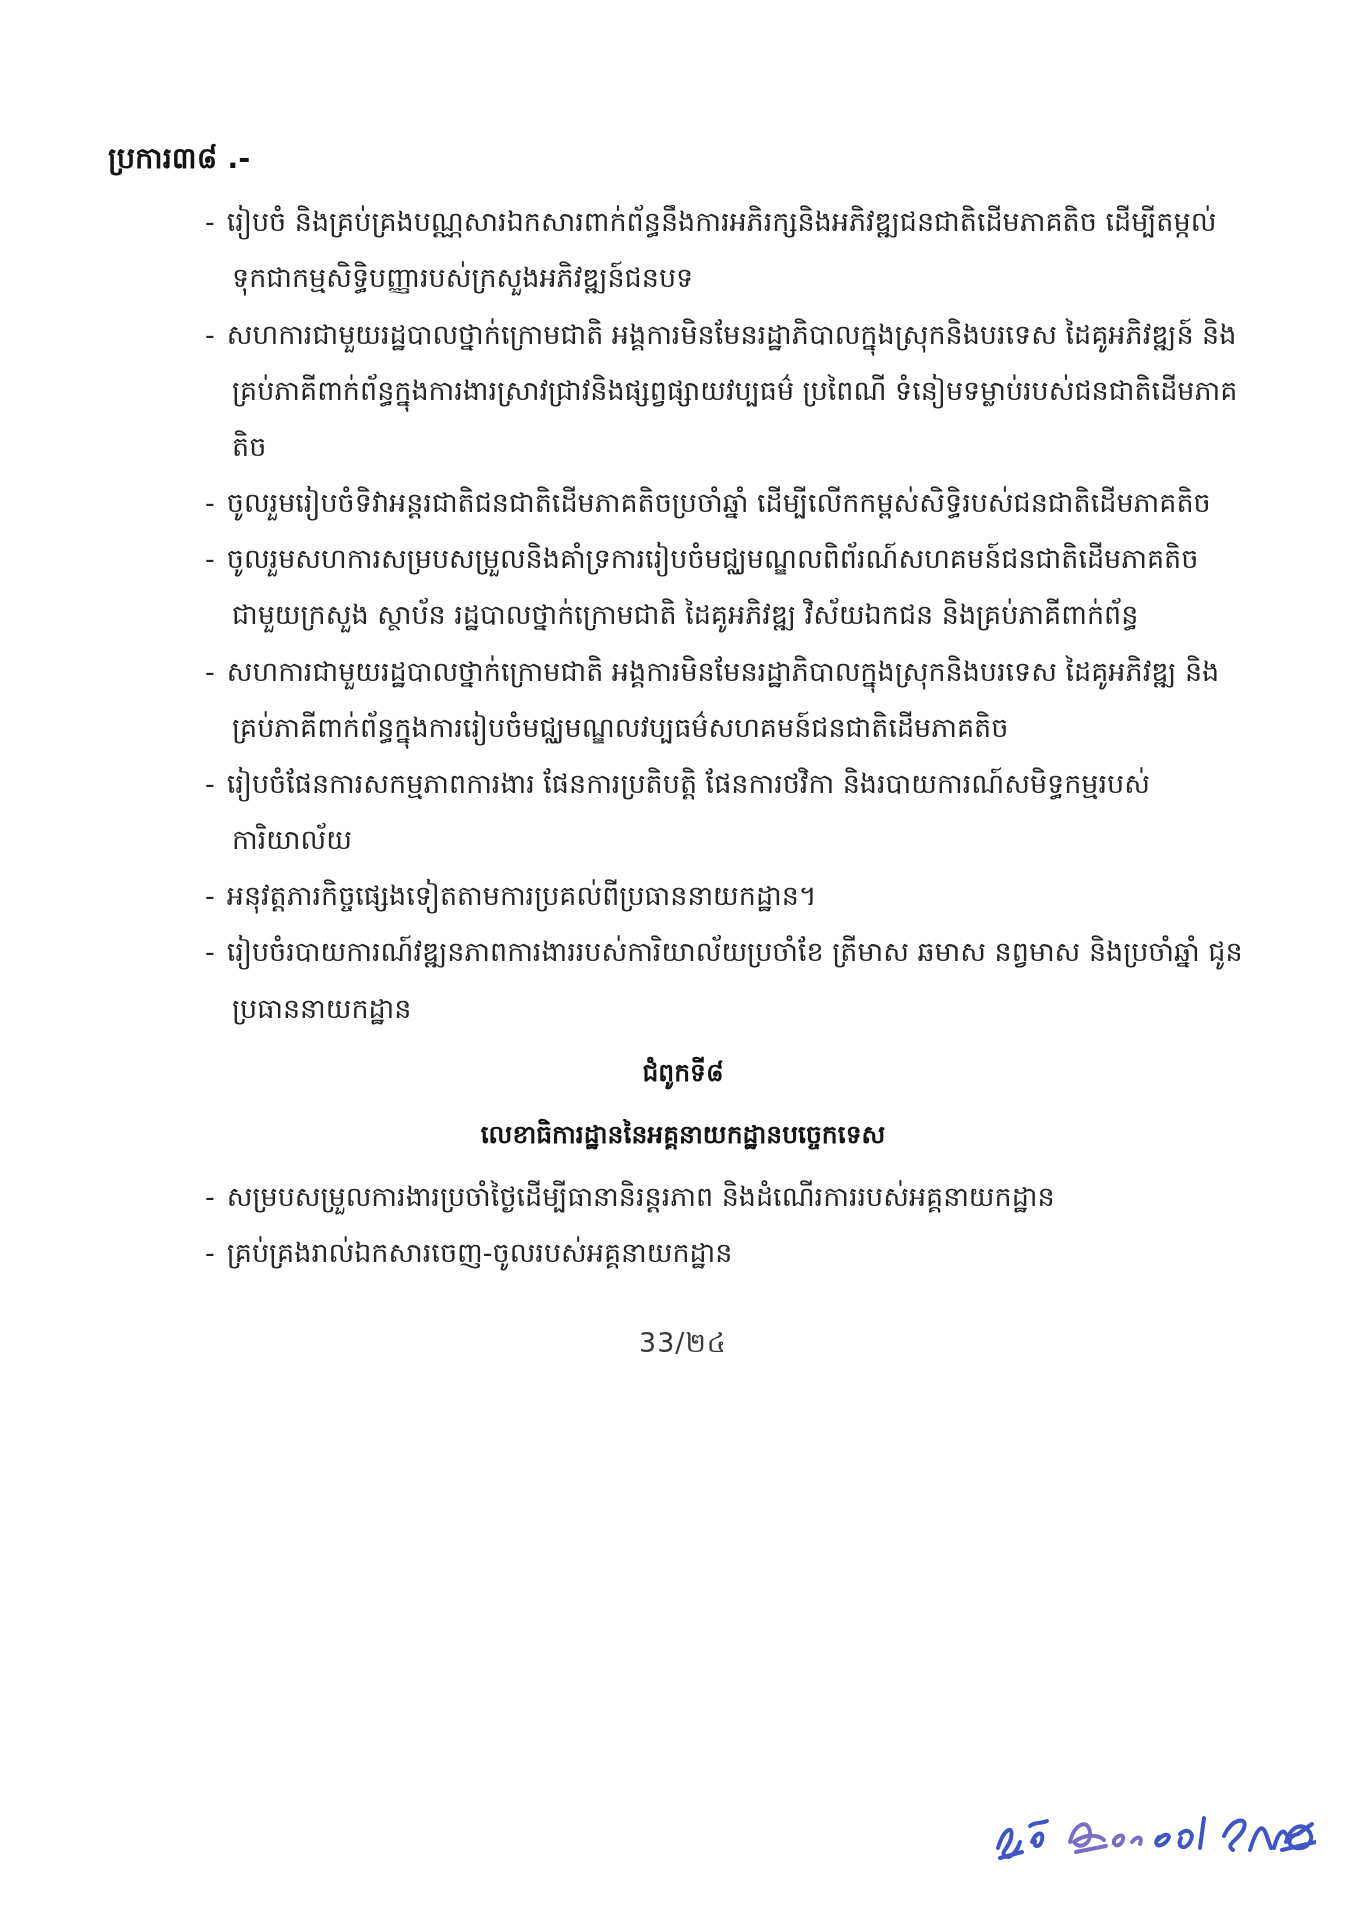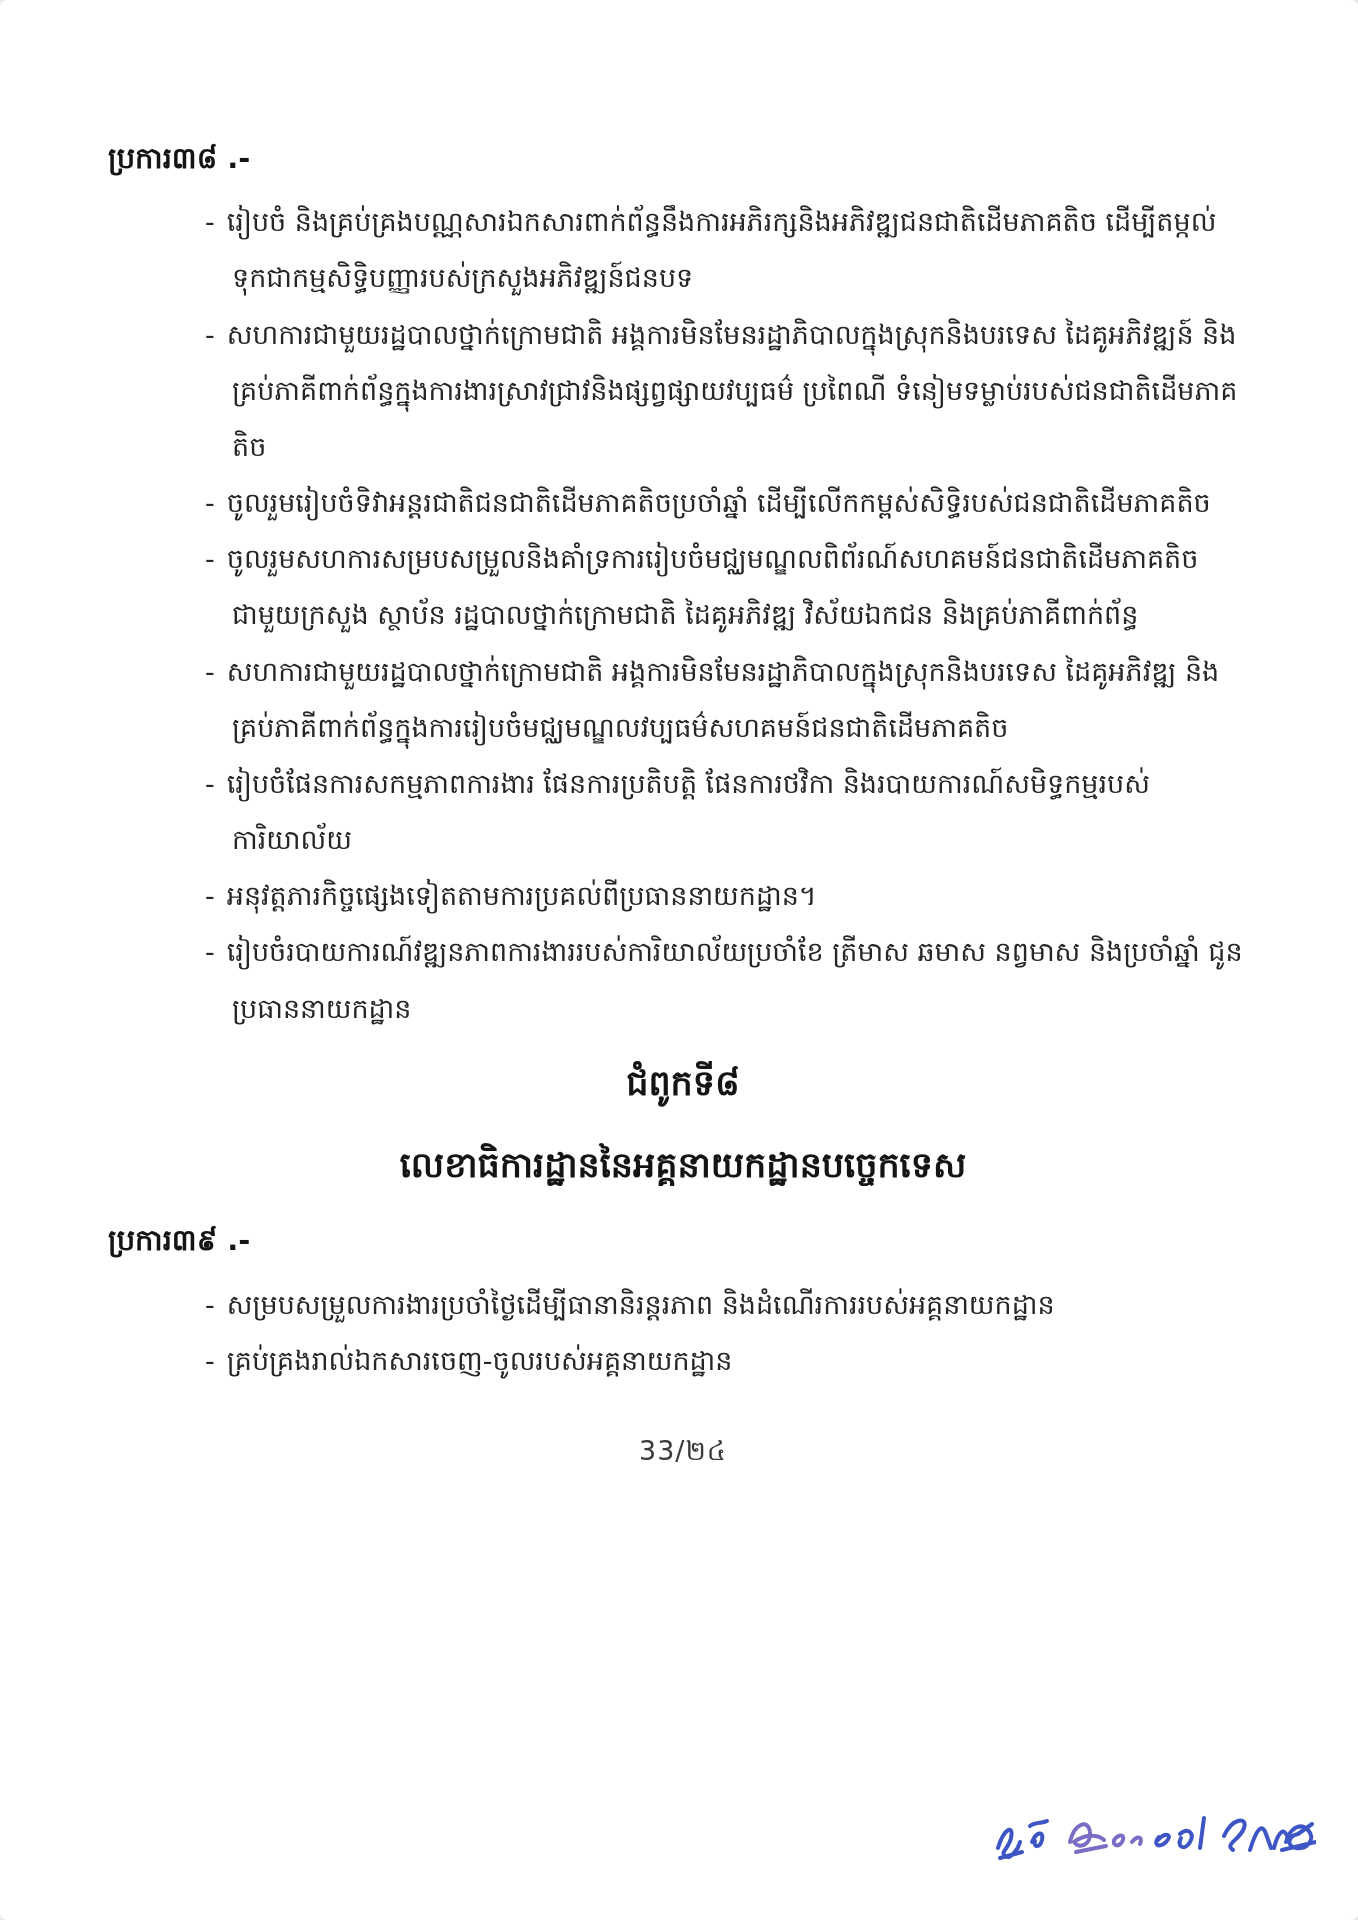--- a/index.html
+++ b/index.html
@@ -9,42 +9,41 @@
     height: 1920px;
     margin: 0 auto;
     background: #ffffff;
     box-sizing: border-box;
     padding: 128px 100px 30px 108px;
     color: #262626;
     font-family: "DejaVu Sans", "Liberation Sans", sans-serif;
     font-size: 27px;
     line-height: 2.08;
     overflow: hidden;
-    border-radius: 7px;
   }
   .article-heading {
     font-weight: bold;
     font-size: 29px;
     color: #141414;
     margin: 0 0 6px 0;
   }
   .intro {
     margin: 0;
     text-indent: 110px;
   }
   .bullets { margin: 0 0 0 97px; }
   .bullet {
     padding-left: 27px;
     text-indent: -27px;
   }
   .dash { display: inline; padding-right: 12px; }
   .chapter-title, .chapter-subtitle {
     text-align: center;
     font-weight: bold;
-    font-size: 35px;
+    font-size: 25px;
     color: #141414;
     margin: 10px 0 0 0;
   }
   .article39-block { margin-top: 8px; }
   .page-number {
     text-align: center;
     margin-top: 34px;
     color: #3a3a3a;
     letter-spacing: 1px;
   }
@@ -83,21 +82,20 @@
       <div class="bullet"><span class="dash">-</span><span>អនុវត្តភារកិច្ចផ្សេងទៀតតាមការប្រគល់ពីប្រធាននាយកដ្ឋាន។</span></div>
 
       <div class="bullet"><span class="dash">-</span><span>រៀបចំរបាយការណ៍វឌ្ឍនភាពការងាររបស់ការិយាល័យប្រចាំខែ ត្រីមាស ឆមាស នព្វមាស និងប្រចាំឆ្នាំ ជូនប្រធាននាយកដ្ឋាន</span></div>
     </div>
 
   <h2 class="chapter-title">ជំពូកទី៨</h2>
 
   <h2 class="chapter-subtitle">លេខាធិការដ្ឋាននៃអគ្គនាយកដ្ឋានបច្ចេកទេស</h2>
 
   <div class="article39-block">
-    <h2 class="article-heading">ប្រការ៣៩ .-</h2>
 
 
     <div class="bullets">
 
         <div class="bullet"><span class="dash">-</span><span>សម្របសម្រួលការងារប្រចាំថ្ងៃដើម្បីធានានិរន្តរភាព និងដំណើរការរបស់អគ្គនាយកដ្ឋាន</span></div>
 
         <div class="bullet"><span class="dash">-</span><span>គ្រប់គ្រងរាល់ឯកសារចេញ-ចូលរបស់អគ្គនាយកដ្ឋាន</span></div>
       </div>
   </div>
 

